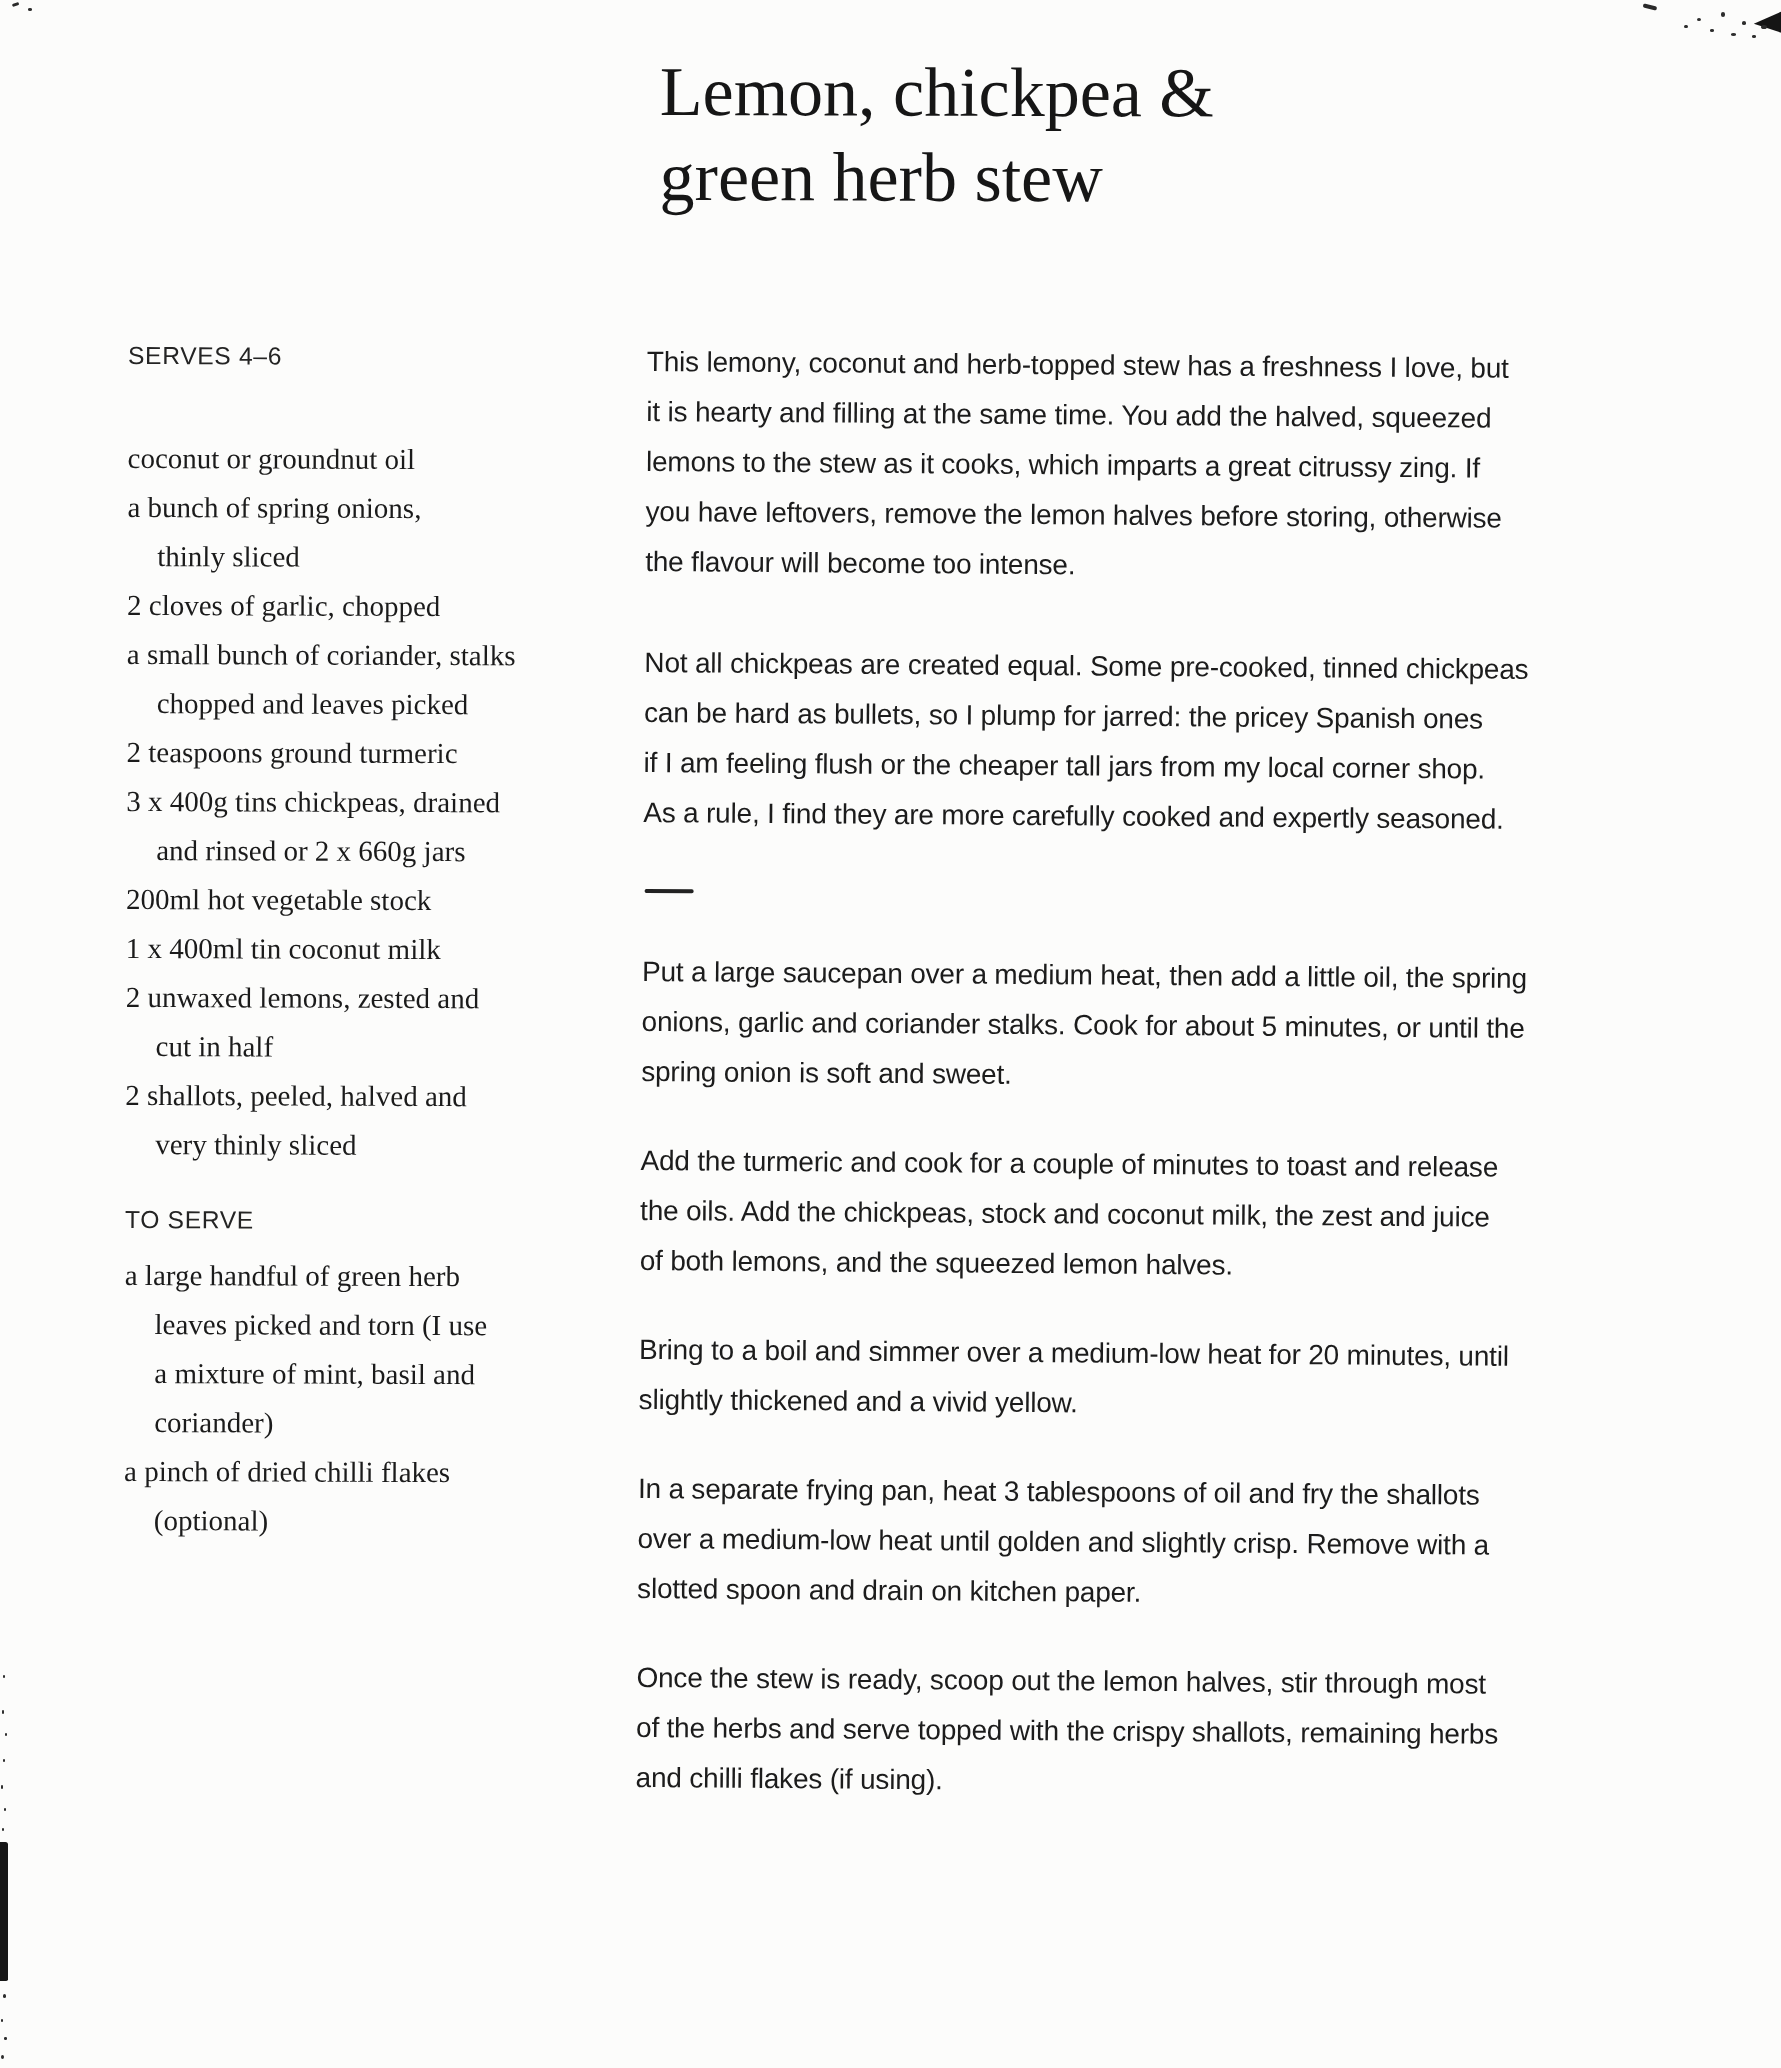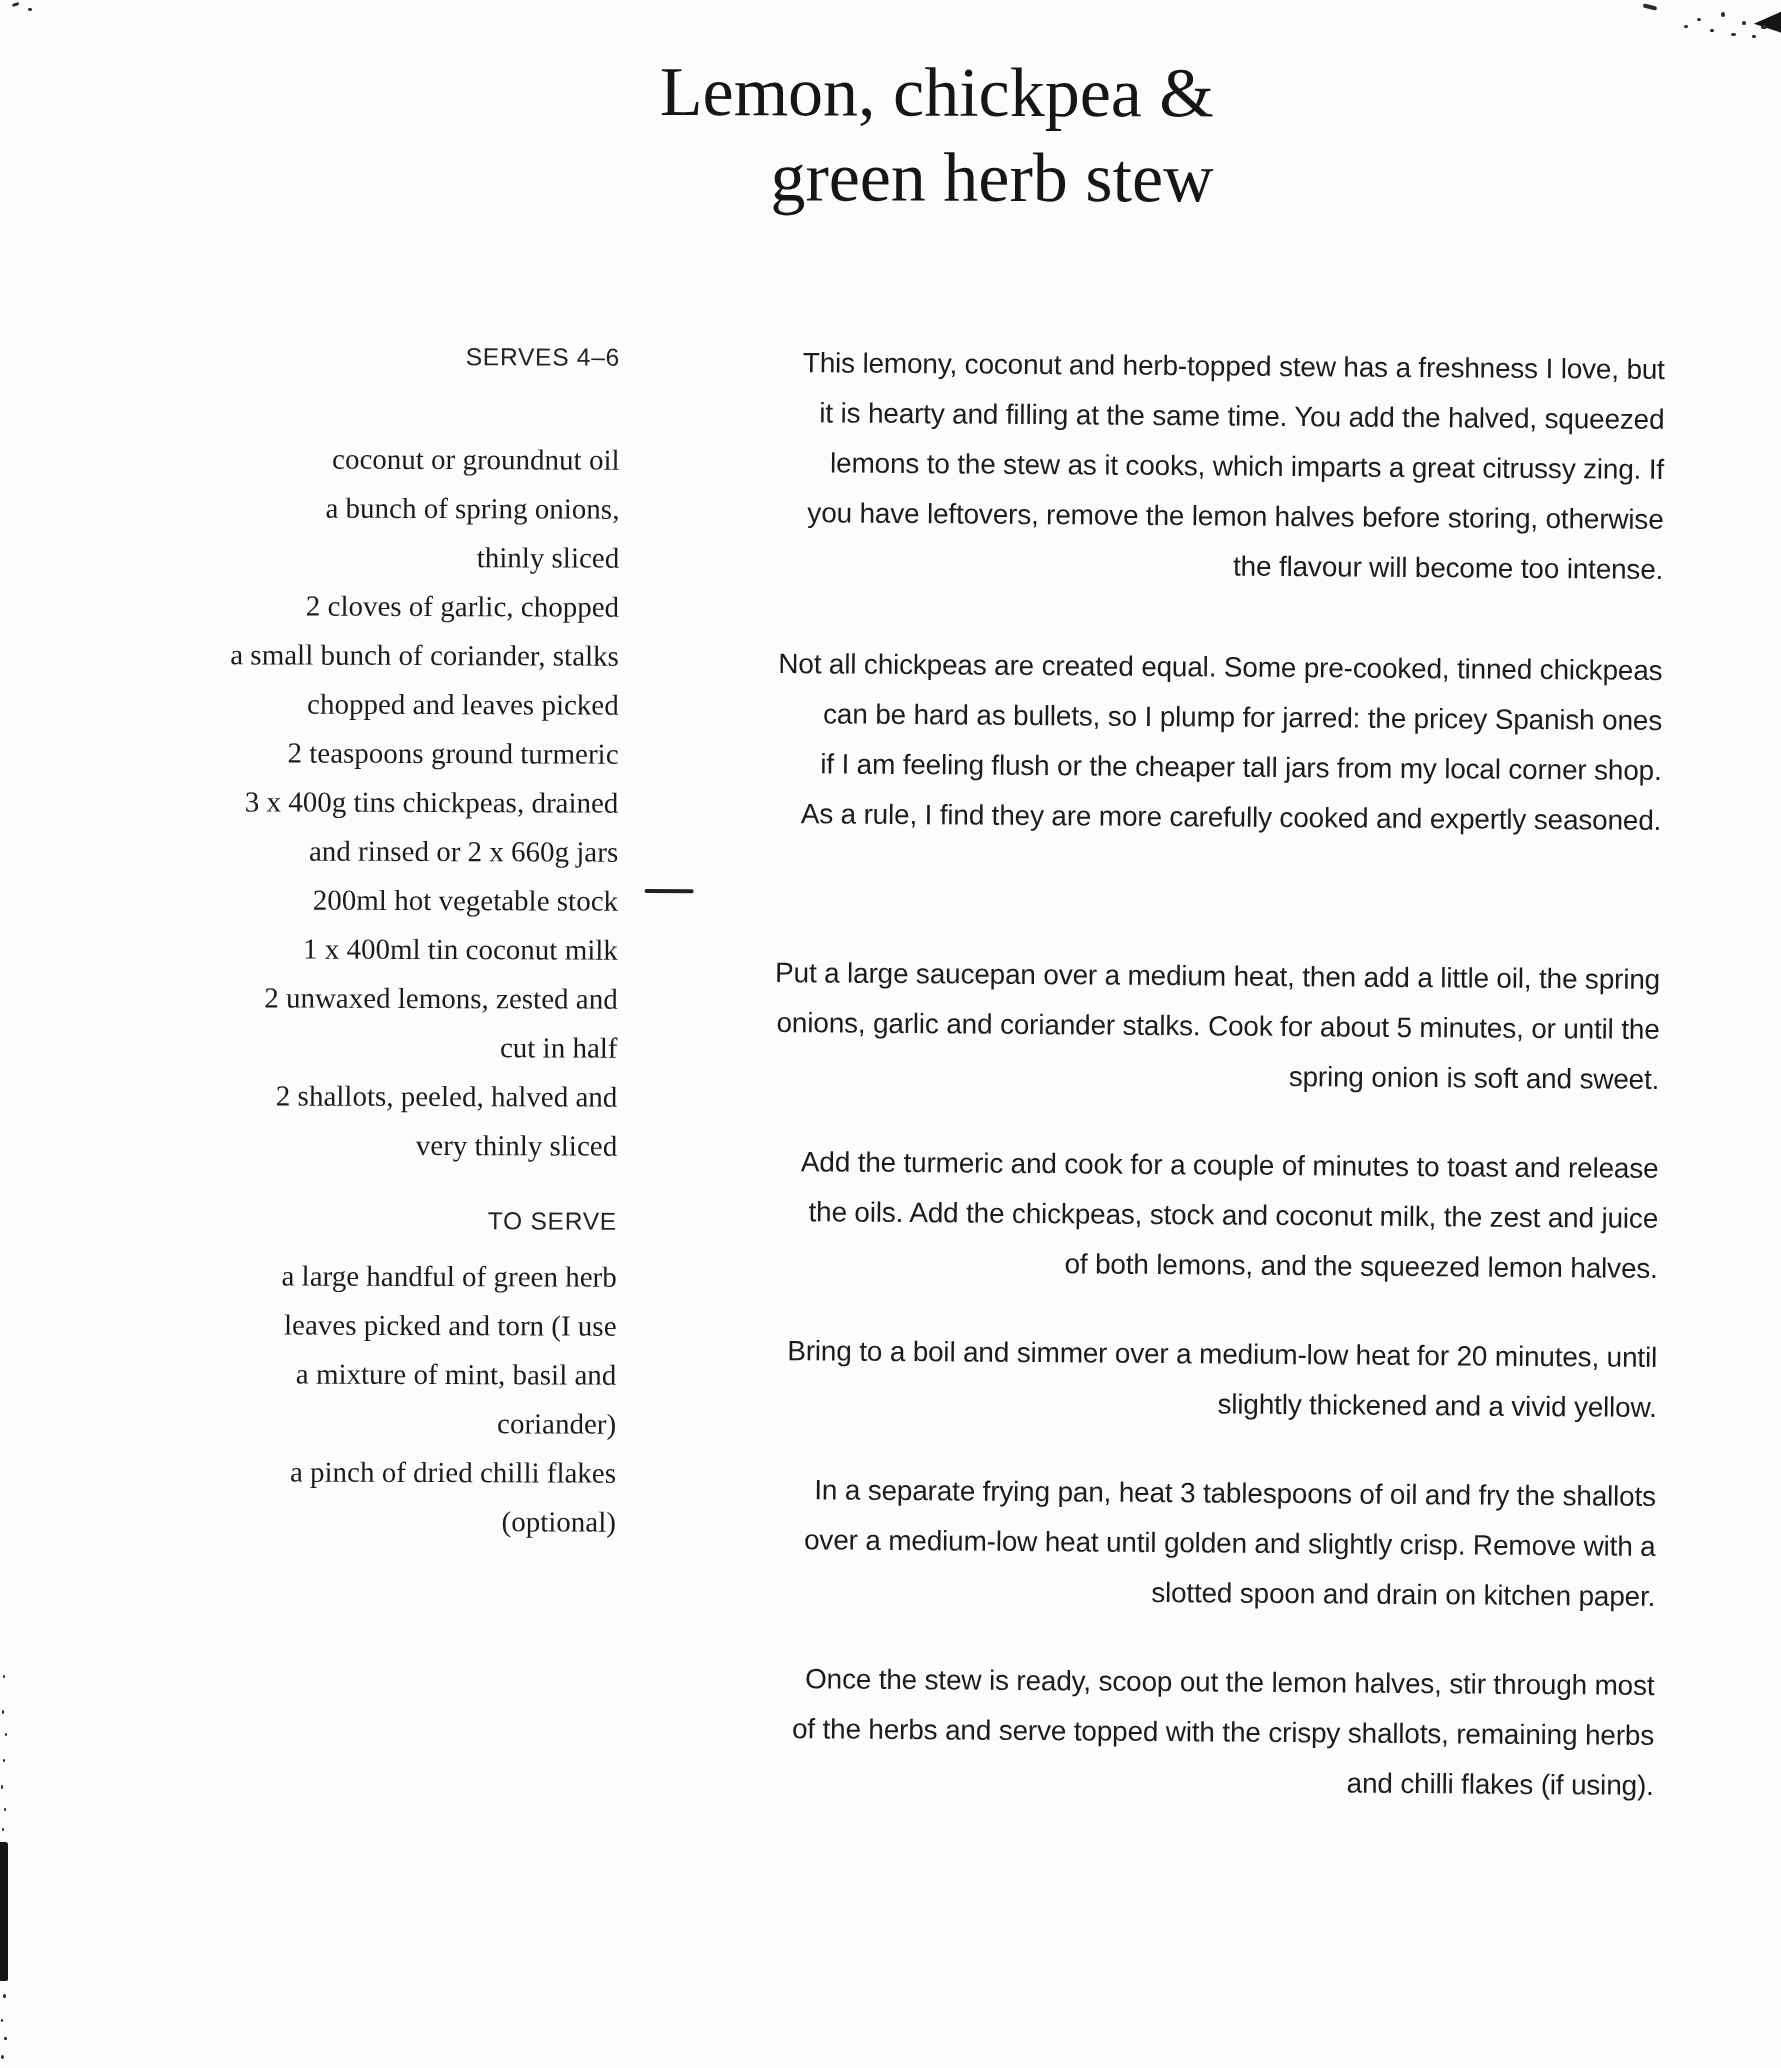--- a/index.html
+++ b/index.html
@@ -4,21 +4,21 @@
 <style>
   html,body{margin:0;padding:0;}
   body{
     width:1782px;height:2069px;
     background:#fcfcfb;
     position:relative;
     overflow:hidden;
     font-family:"Liberation Sans", sans-serif;
     color:#1e1e1e;
   }
-  .page{position:absolute;inset:0;text-align:right;}
+  .page{position:absolute;inset:0;}
 
   
   .title{
     position:absolute;left:660px;top:49px;margin:0;
     font-family:"Liberation Serif", serif;
     font-weight:400;
     font-size:70px;line-height:85px;
     color:#161616;
     transform:rotate(0.15deg);transform-origin:top left;
     white-space:nowrap;

